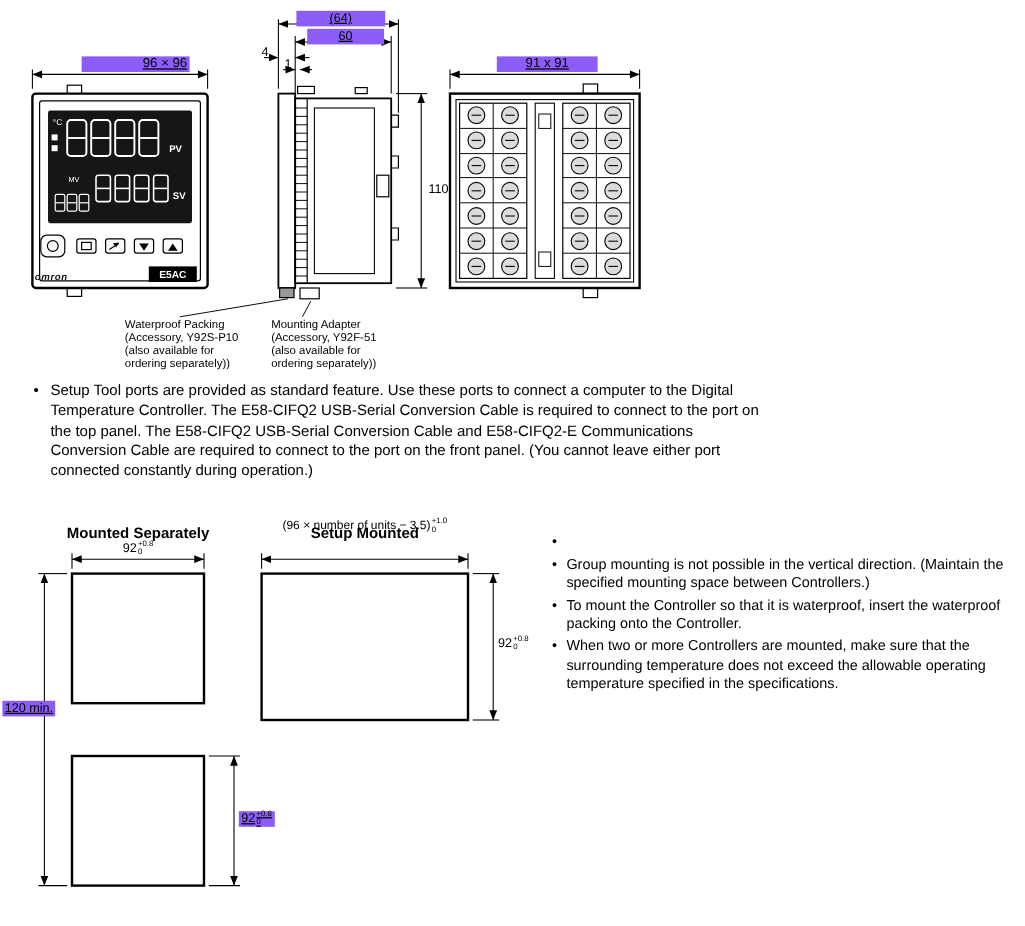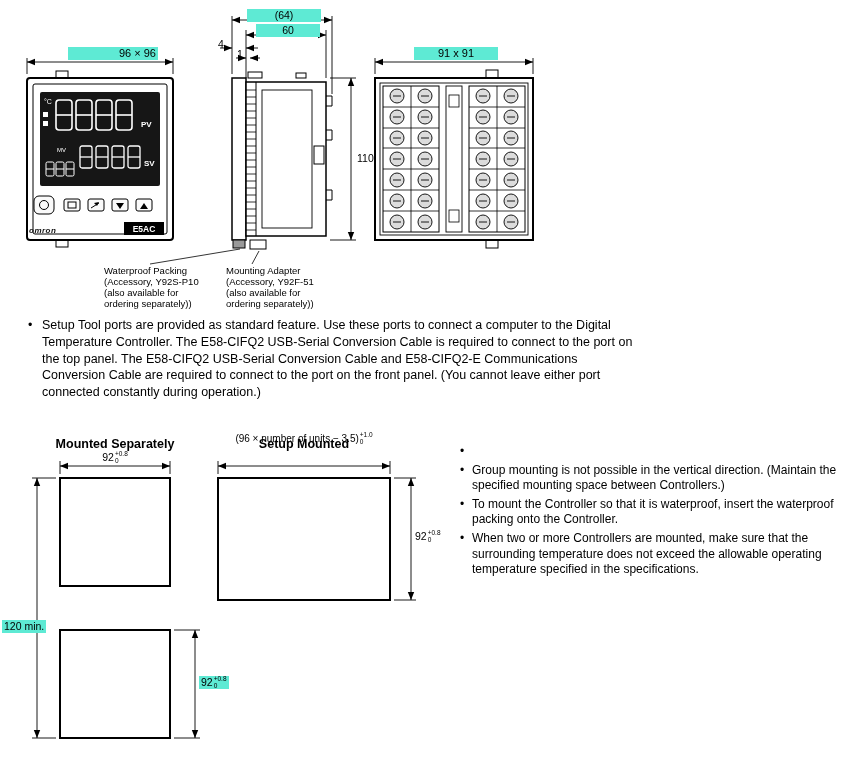--- a/index.html
+++ b/index.html
@@ -2,21 +2,21 @@
 <html><head>
 <meta charset="utf-8">
 <style>
   html,body{margin:0;padding:0;background:#fff;}
   .page{position:relative;width:854px;height:772px;background:#fff;color:#000;
         font-family:"Liberation Sans",sans-serif;overflow:hidden;}
   svg.art{position:absolute;left:0;top:0;}
   .lbl{position:absolute;font-size:11px;line-height:13px;color:#000;white-space:nowrap;}
   .c{text-align:center;}
   .sm{font-size:10.5px;}
-  .bgw{background:#5eead4;padding:0 2px;}
+  .bgw{background:#8b5cf6;padding:0 2px;text-decoration:underline;}
   .callout{position:absolute;font-size:9.5px;line-height:11px;white-space:nowrap;}
   .para{position:absolute;left:28px;top:317px;width:606px;font-size:12.5px;line-height:16.8px;display:flex;}
   .para .bullet{width:14px;flex:none;}
   .h-mount{position:absolute;font-size:12.5px;font-weight:bold;text-align:center;}
   .notes{position:absolute;left:460px;top:444px;width:392px;font-size:12px;line-height:15.6px;}
   .note-row{display:flex;margin-bottom:3px;}
   .note-row .bullet{width:12px;flex:none;}
   .tolwrap{display:inline-flex;align-items:flex-end;white-space:nowrap;}
   .tolstack{display:inline-flex;flex-direction:column;margin-left:1px;}
   .tt,.tb{font-size:6.5px;line-height:6.5px;}
@@ -279,21 +279,21 @@
   <div class="lbl dim92" style="left:415px;top:530px;">
     <span class="tolwrap">
       <span>92</span>
       <span class="tolstack">
         <span class="tt">+0.8</span>
         <span class="tb">0</span>
       </span>
     </span>
   </div>
 
-  <div class="lbl sm bgw" style="left:2px;top:620px;">120 min.</div>
+  <div class="lbl sm bgw" style="left:2px;top:584px;">120 min.</div>
 
 
   <div class="notes">
     <div class="note-row">
       <span class="bullet">•</span>
     </div>
     <div class="note-row">
       <span class="bullet">•</span>
       <span>Group mounting is not possible in the vertical direction. (Maintain the specified mounting space between Controllers.)</span>
     </div>

